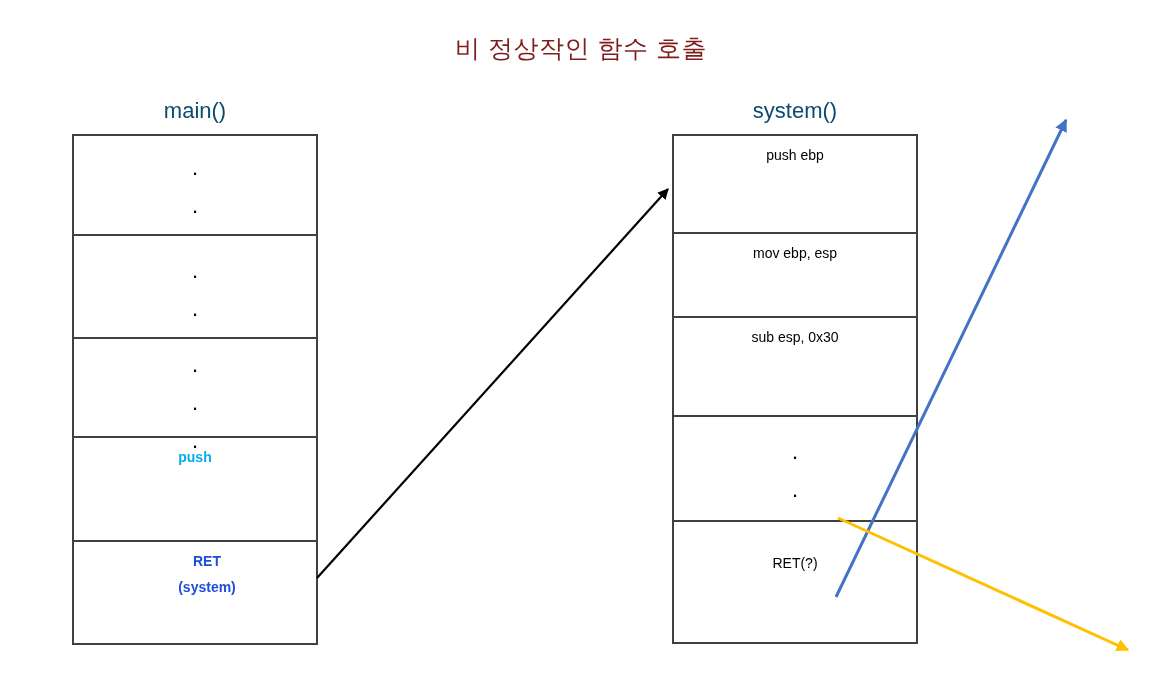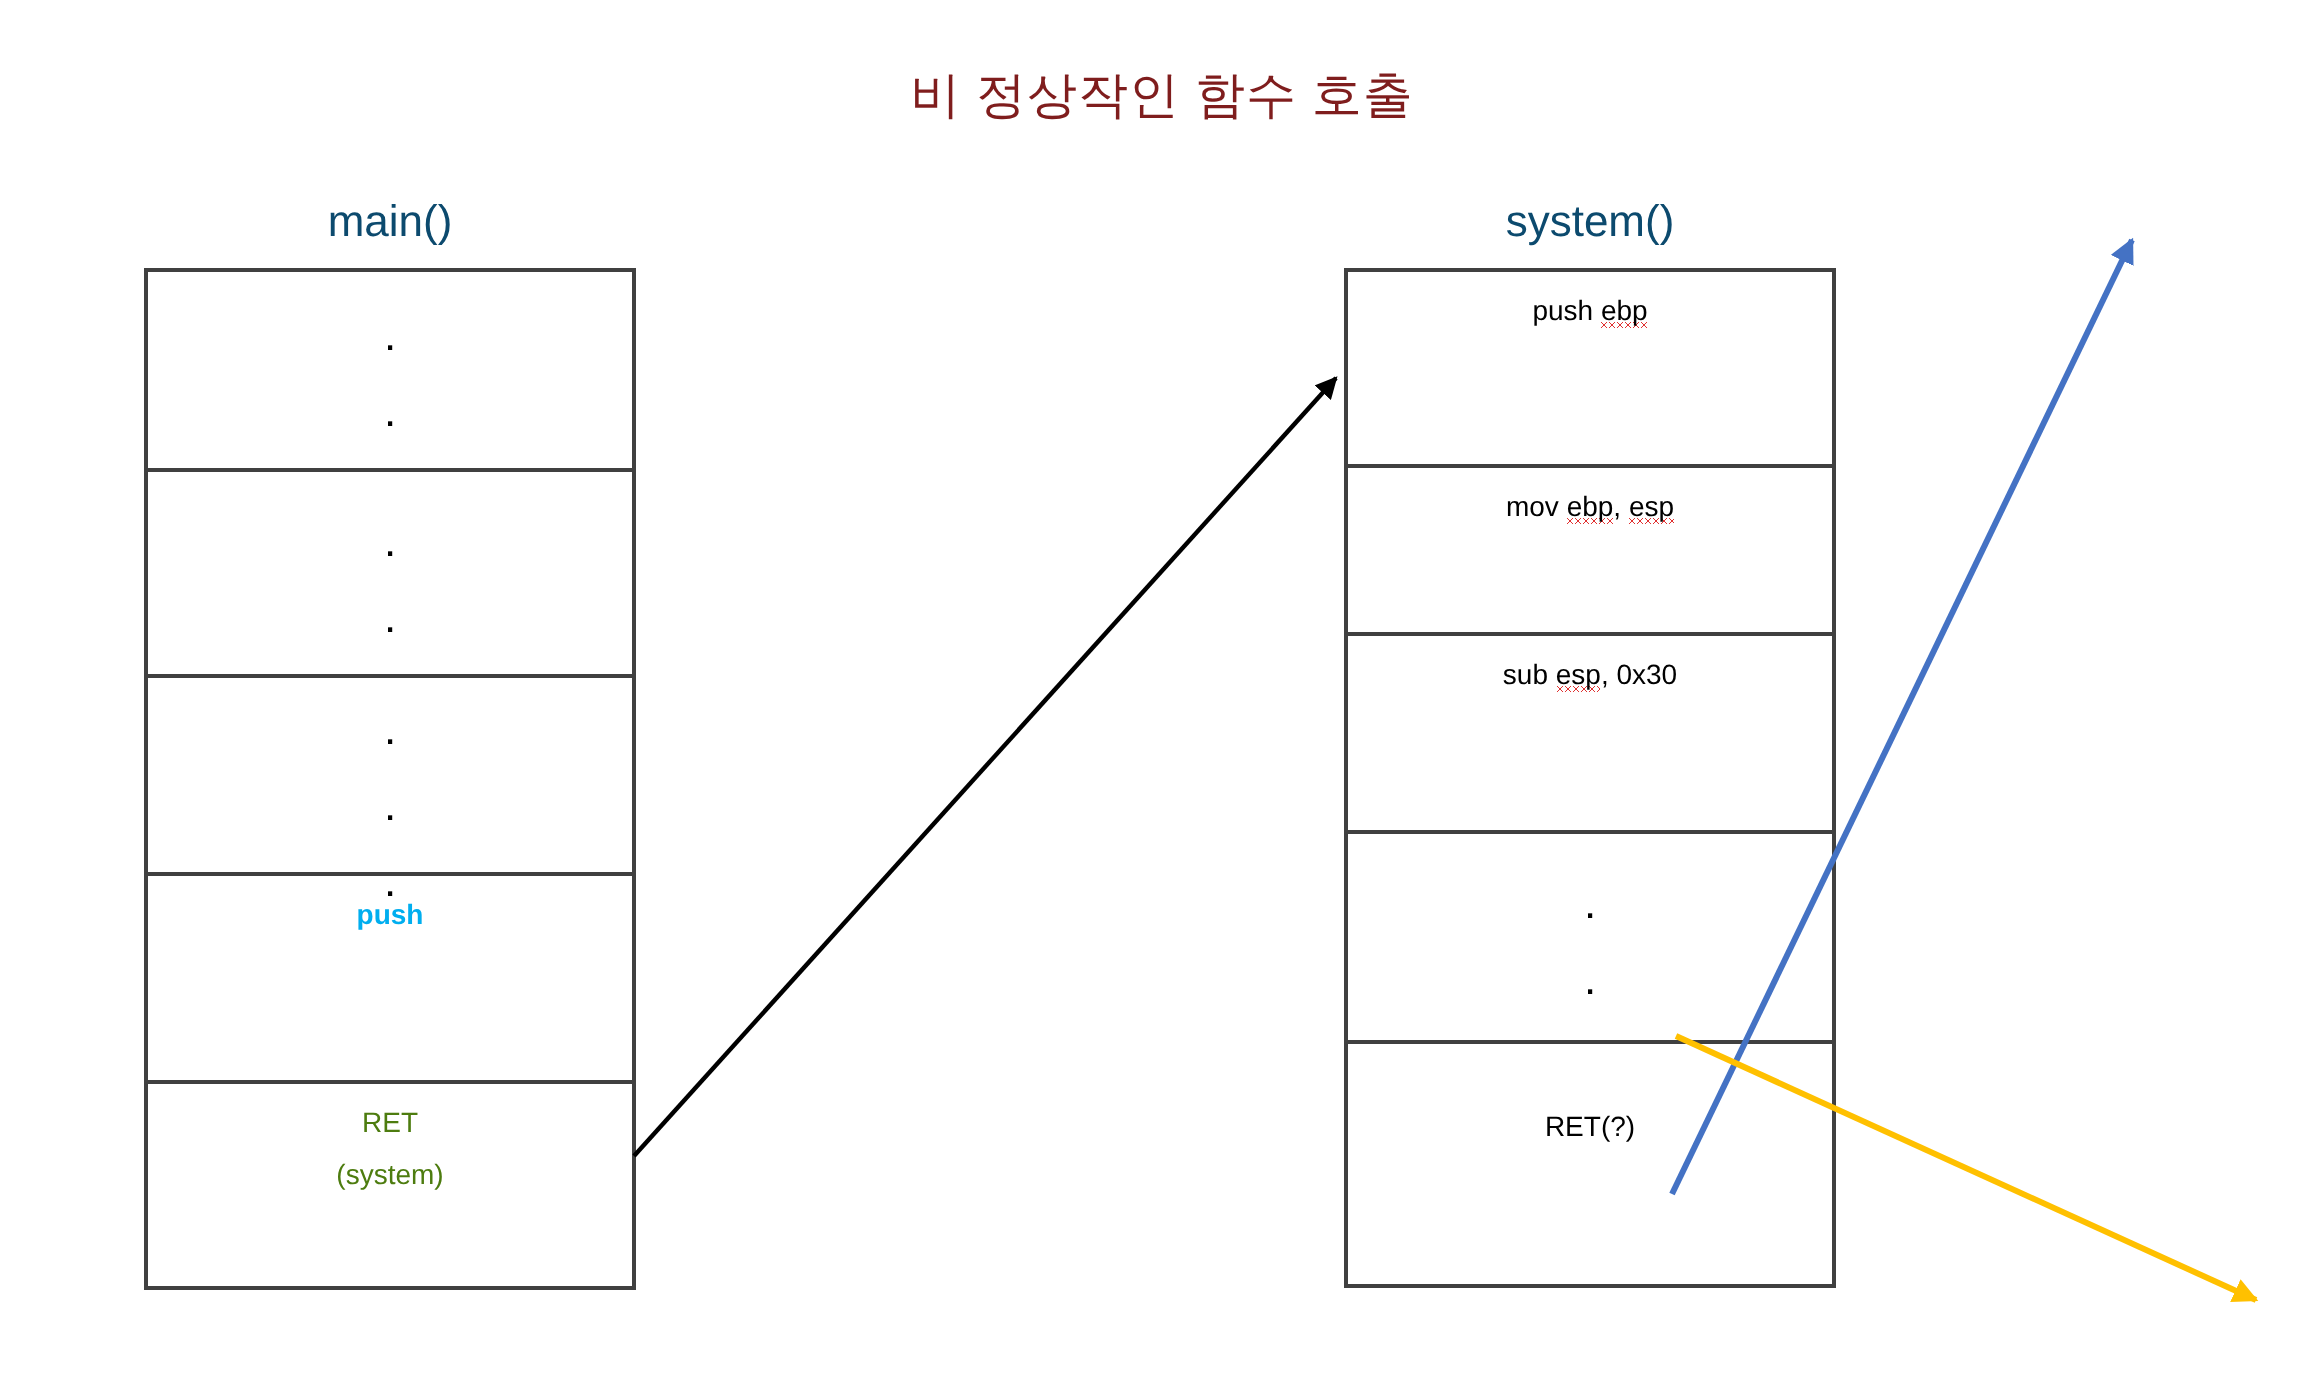--- a/index.html
+++ b/index.html
@@ -88,22 +88,23 @@
     color: #000000;
   }
   .dots span { display: block; }
 
   
   .txt-cyan {
     color: #00AEEF;
     font-weight: bold;
   }
   .txt-red {
-    color: #4d7c0f;
-    font-weight: normal;
+    color: #1d4ed8;
+    font-weight: bold;
+    padding-left: 12px;
   }
 
   
   .squiggle {
     position: relative;
     padding-bottom: 1px;
     background-repeat: repeat-x;
     background-position: 0 100%;
     background-size: 4px 3px;
     background-image:

